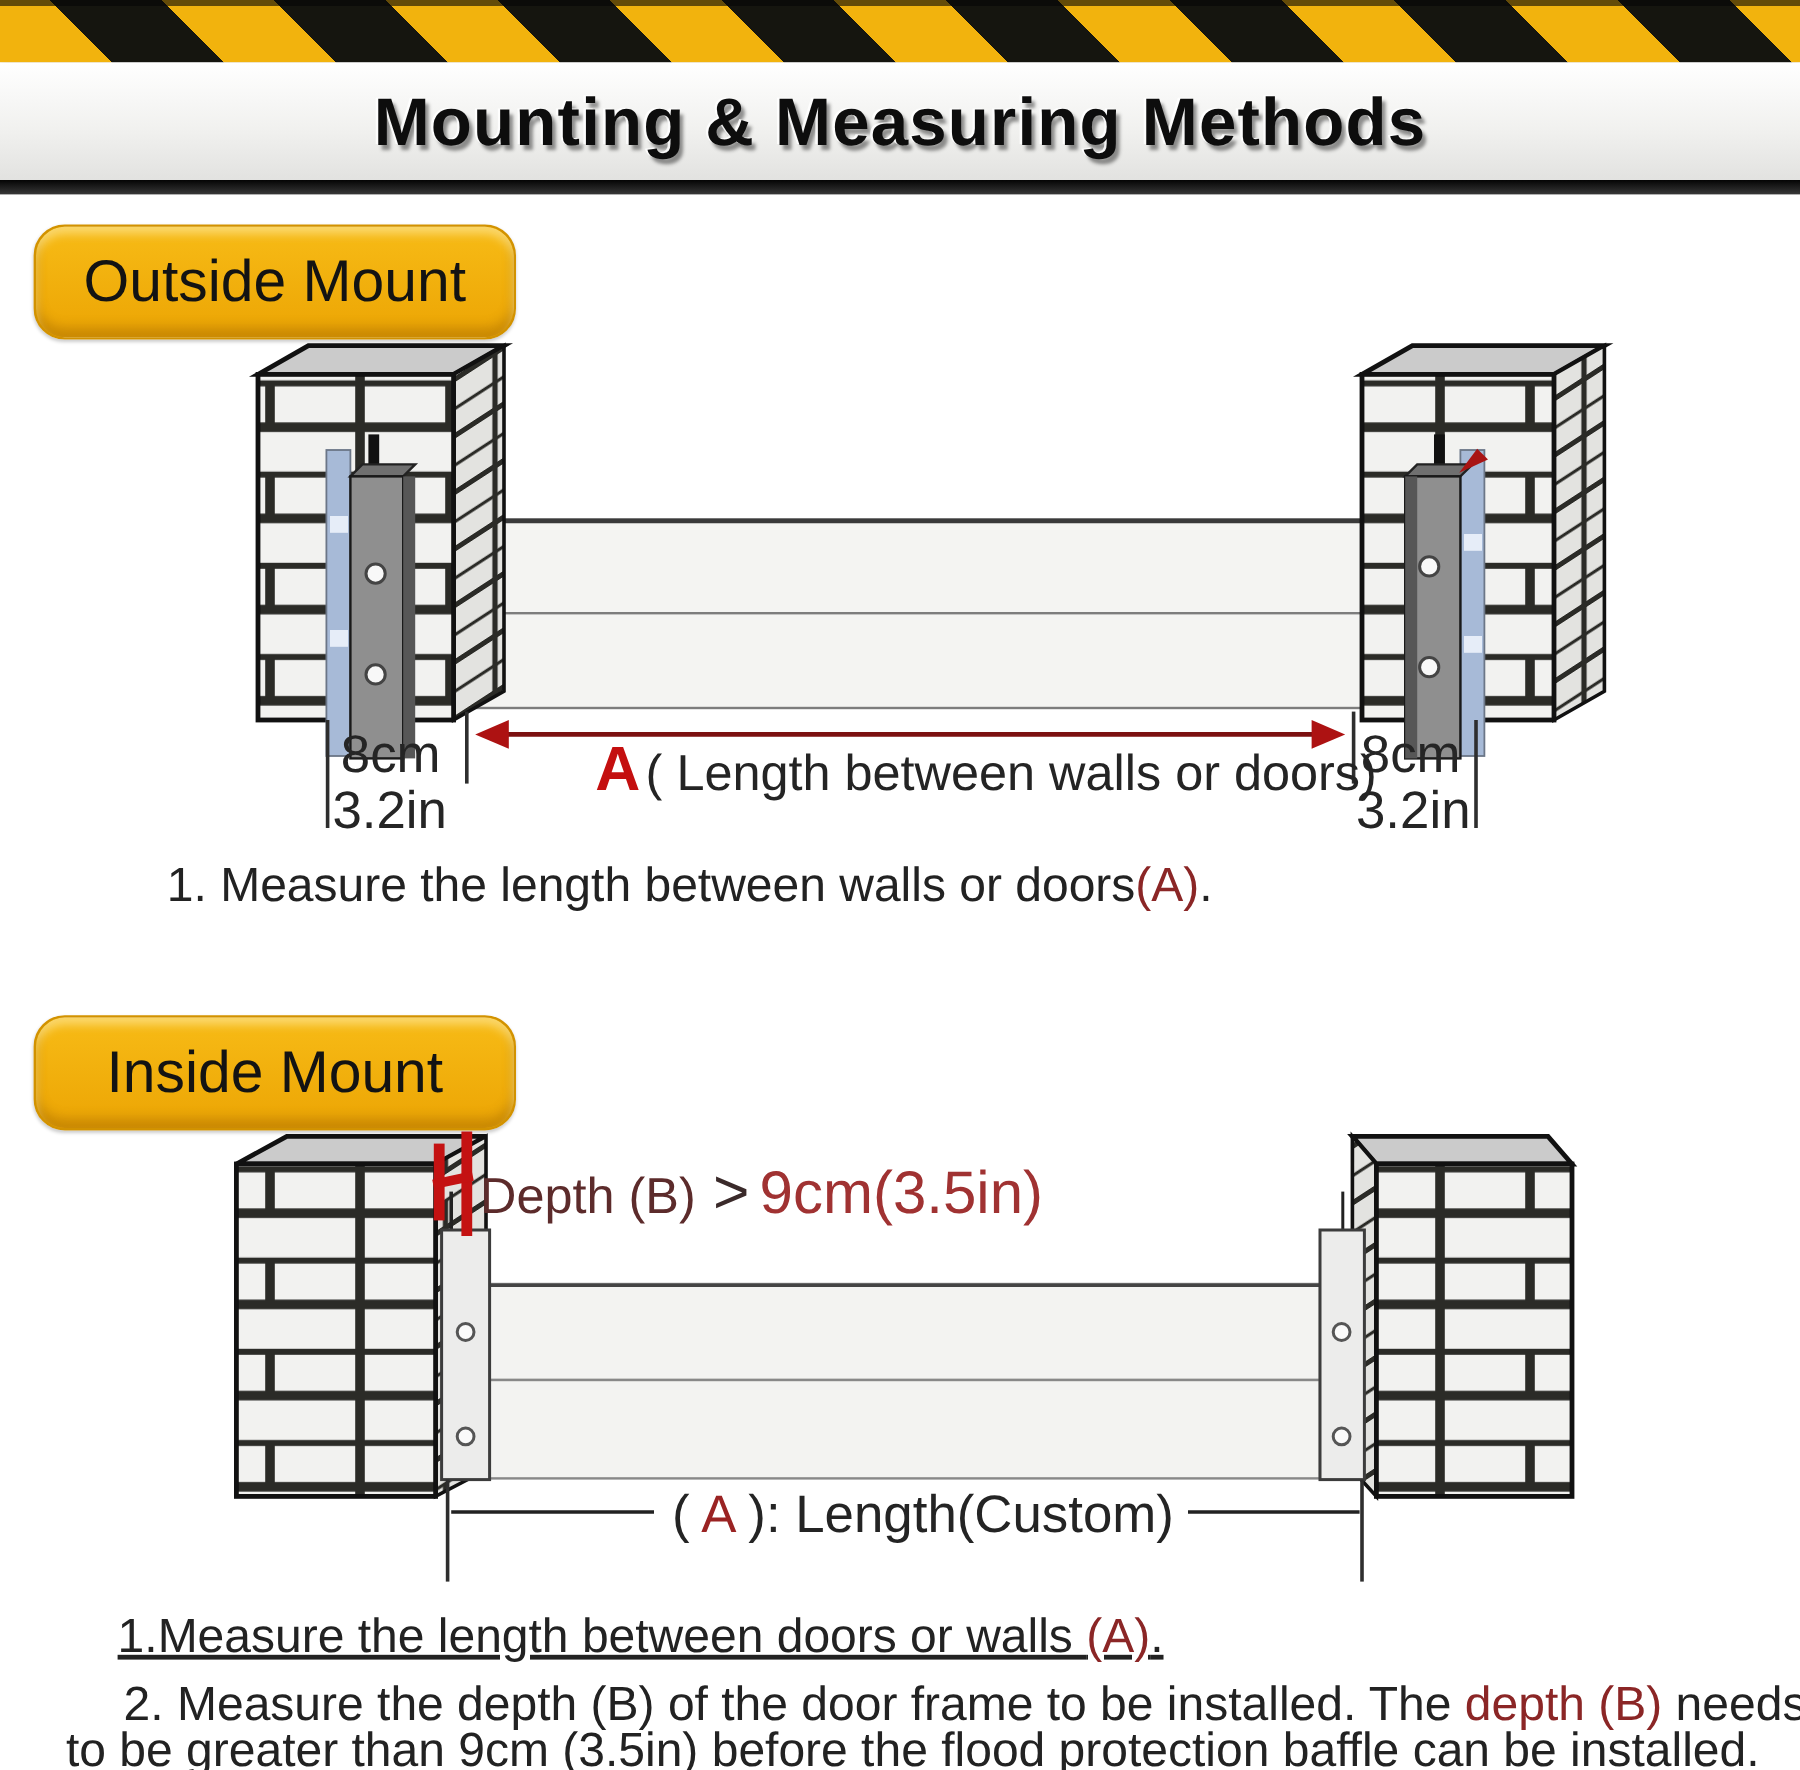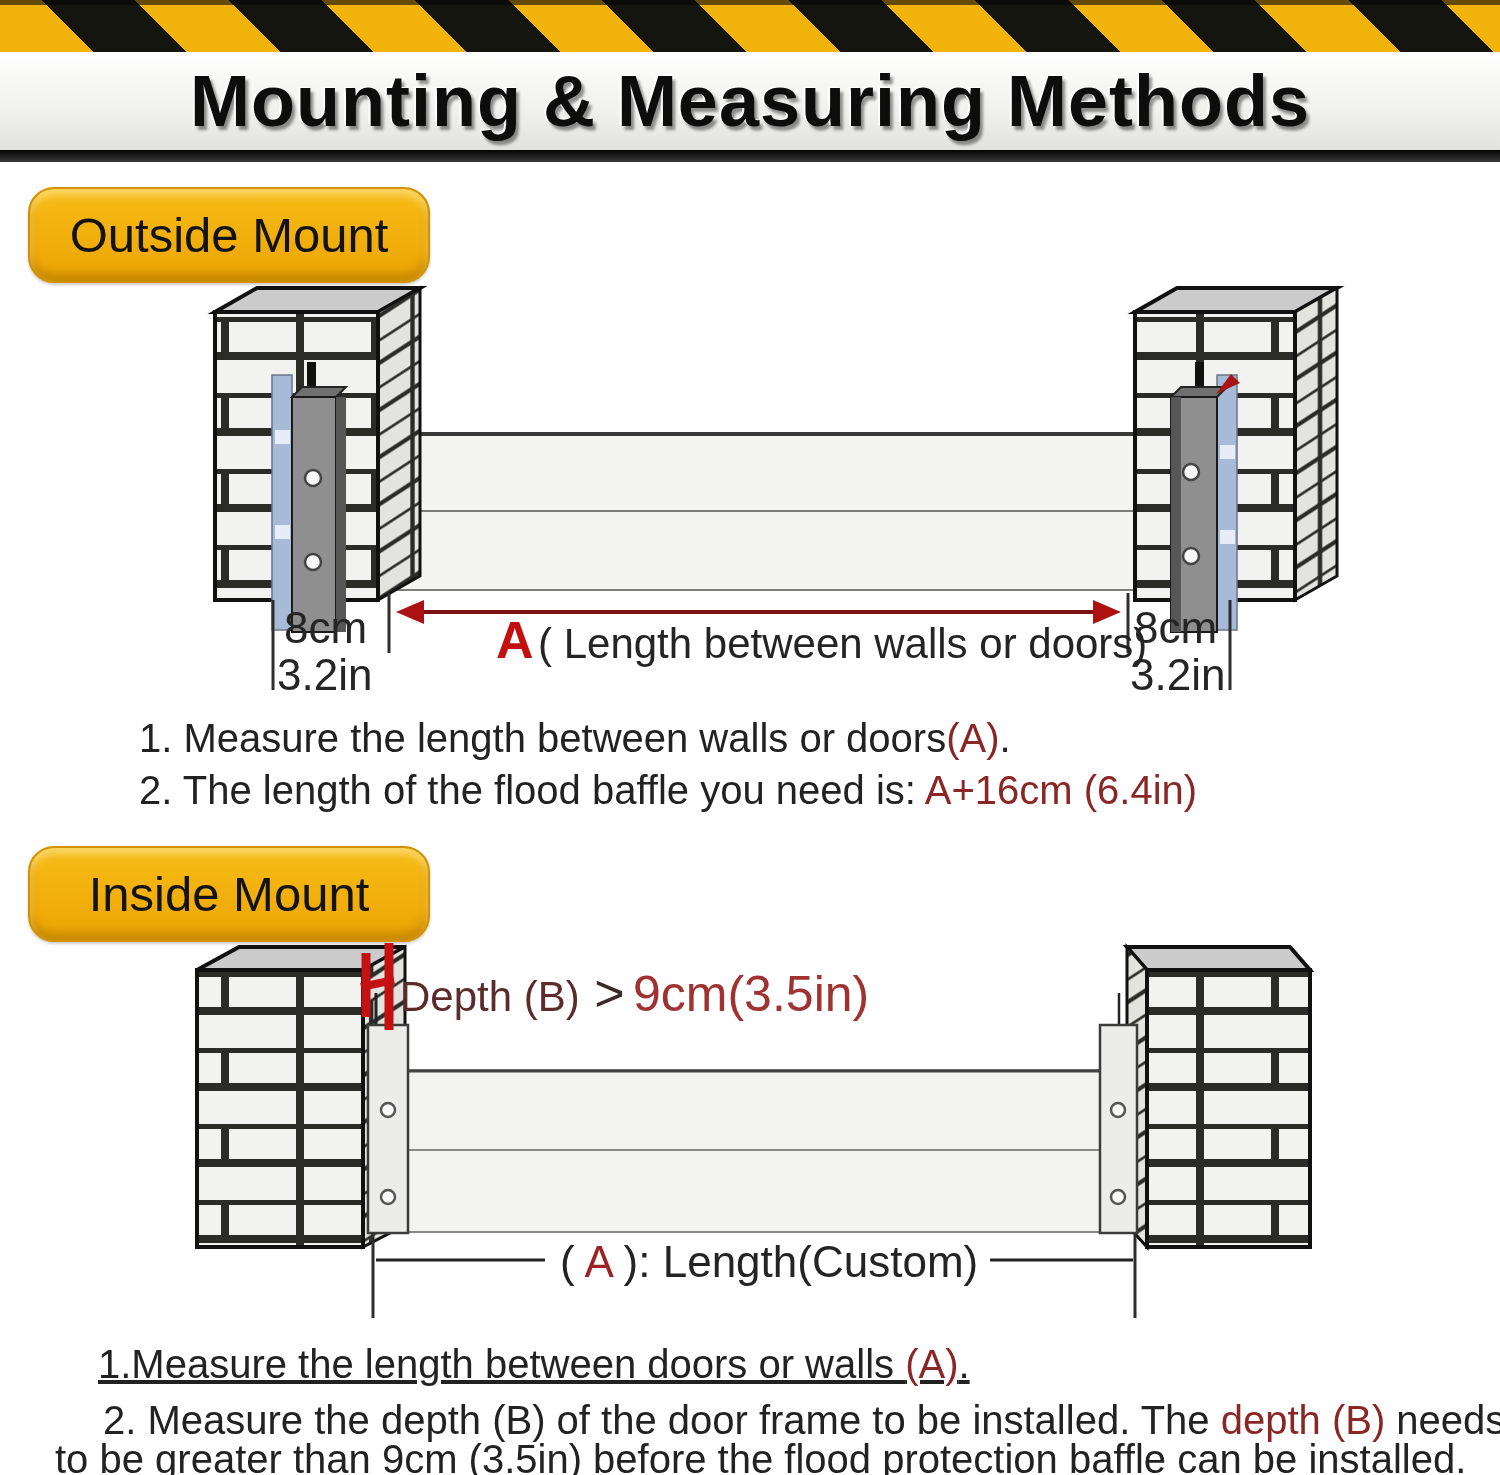--- a/index.html
+++ b/index.html
@@ -7,21 +7,21 @@
         font-family:"Liberation Sans",sans-serif;}
 
   
   .tape{position:absolute;left:0;top:0;width:1500px;height:52px;
         background:repeating-linear-gradient(45deg,#f2b30d 0 66px,#15150f 66px 132px);
         box-shadow:0 4px 7px rgba(0,0,0,.28);}
   .tape::before{content:"";position:absolute;left:0;top:0;right:0;height:5px;background:rgba(5,5,5,.6);}
   .title-band{position:absolute;left:0;top:52px;width:1500px;height:98px;
         background:linear-gradient(180deg,#ffffff,#f0f0ee 60%,#e2e2e0);
         display:flex;align-items:center;justify-content:center;}
-  .title{font-size:72px;font-weight:bold;color:#0d0d0d;letter-spacing:1px;
+  .title{font-size:56px;font-weight:bold;color:#0d0d0d;letter-spacing:1px;
         text-shadow:-2px -1px 0 rgba(255,255,255,.85), 3px 4px 3px rgba(0,0,0,.42);}
   .header-bar{position:absolute;left:0;top:150px;width:1500px;height:12px;
         background:linear-gradient(180deg,#040404,#383838);}
 
   
   .badge{position:absolute;left:28px;width:398px;height:92px;
         background:linear-gradient(180deg,#f7bb16,#eca504);
         border:2px solid #d29200;border-radius:26px;
         box-shadow:inset 0 6px 8px rgba(255,240,180,.55), inset 0 -8px 10px rgba(120,70,0,.30), 0 2px 3px rgba(0,0,0,.2);
         display:flex;align-items:center;justify-content:center;
@@ -128,21 +128,20 @@
       <text x="1134" y="363" font-size="44" fill="#252525">8cm</text>
       <text x="1130" y="410" font-size="44" fill="#252525">3.2in</text>
       <text x="496" y="378">
         <tspan font-size="52" font-weight="bold" fill="#c40f0f">A</tspan>
         <tspan font-size="42" fill="#242424">( Length between walls or doors)</tspan>
       </text>
     </g>
   </svg>
 
   <div class="instr" id="o-i1"><span>1. Measure the length between walls or doors</span><span class="maroon">(A)</span><span>.</span></div>
-  <div class="instr" id="o-i2"><span>2. The length of the flood baffle you need is: </span><span class="maroon">A+16cm (6.4in)</span><span></span></div>
 
   <svg class="diagram" id="diagram-inside" viewBox="0 0 1500 395">
     <defs>
       <pattern id="bkB" width="150" height="76" patternUnits="userSpaceOnUse">
         <rect width="150" height="76" fill="#2b2b27"></rect>
         <rect x="4" y="4" width="142" height="33" fill="#f2f2f0"></rect>
         <rect x="4" y="42" width="67" height="30" fill="#f2f2f0"></rect>
         <rect x="79" y="42" width="67" height="30" fill="#f2f2f0"></rect>
       </pattern>
       <pattern id="bkSideB" width="150" height="76" patternUnits="userSpaceOnUse" patternTransform="scale(0.55 0.62) skewY(-30)">

